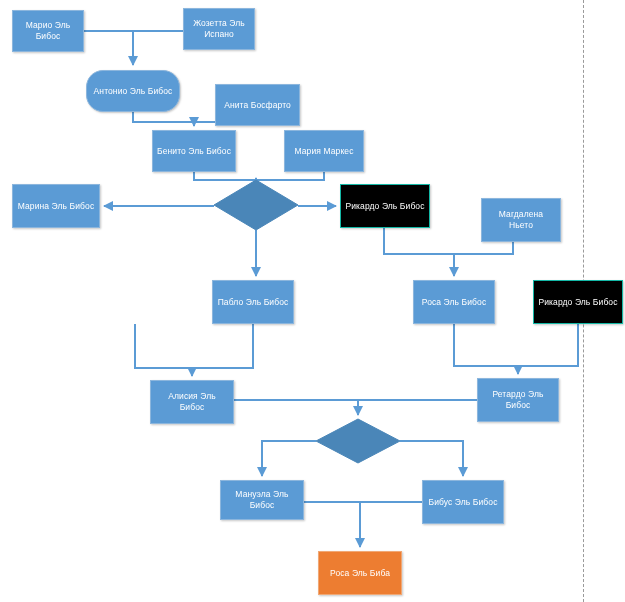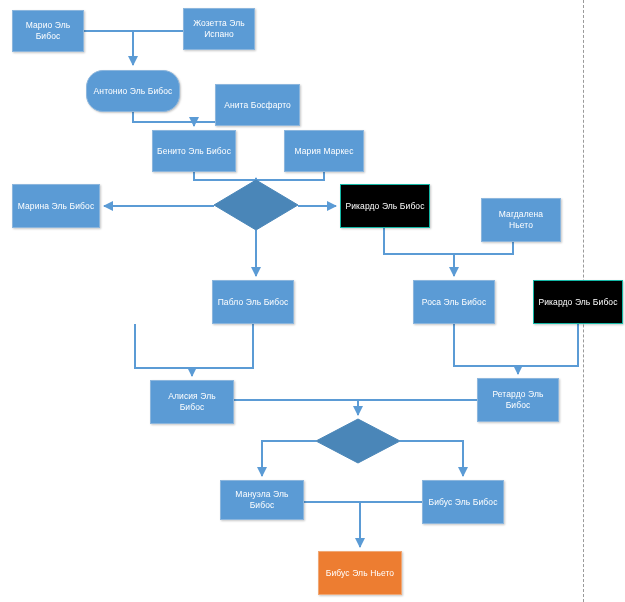--- a/index.html
+++ b/index.html
@@ -183,16 +183,16 @@
 
   <div class="node process" style="left:220px; top:480px; width:84px; height:40px;">
     <span class="node-label">Мануэла Эль Бибос</span>
   </div>
 
   <div class="node process" style="left:422px; top:480px; width:82px; height:44px;">
     <span class="node-label">Бибус Эль Бибос</span>
   </div>
 
   <div class="node highlight" style="left:318px; top:551px; width:84px; height:44px;">
-    <span class="node-label">Бибус Эль Ньето</span>
+    <span class="node-label">Роса Эль Биба</span>
   </div>
 
 </div>
 
 </body></html>

